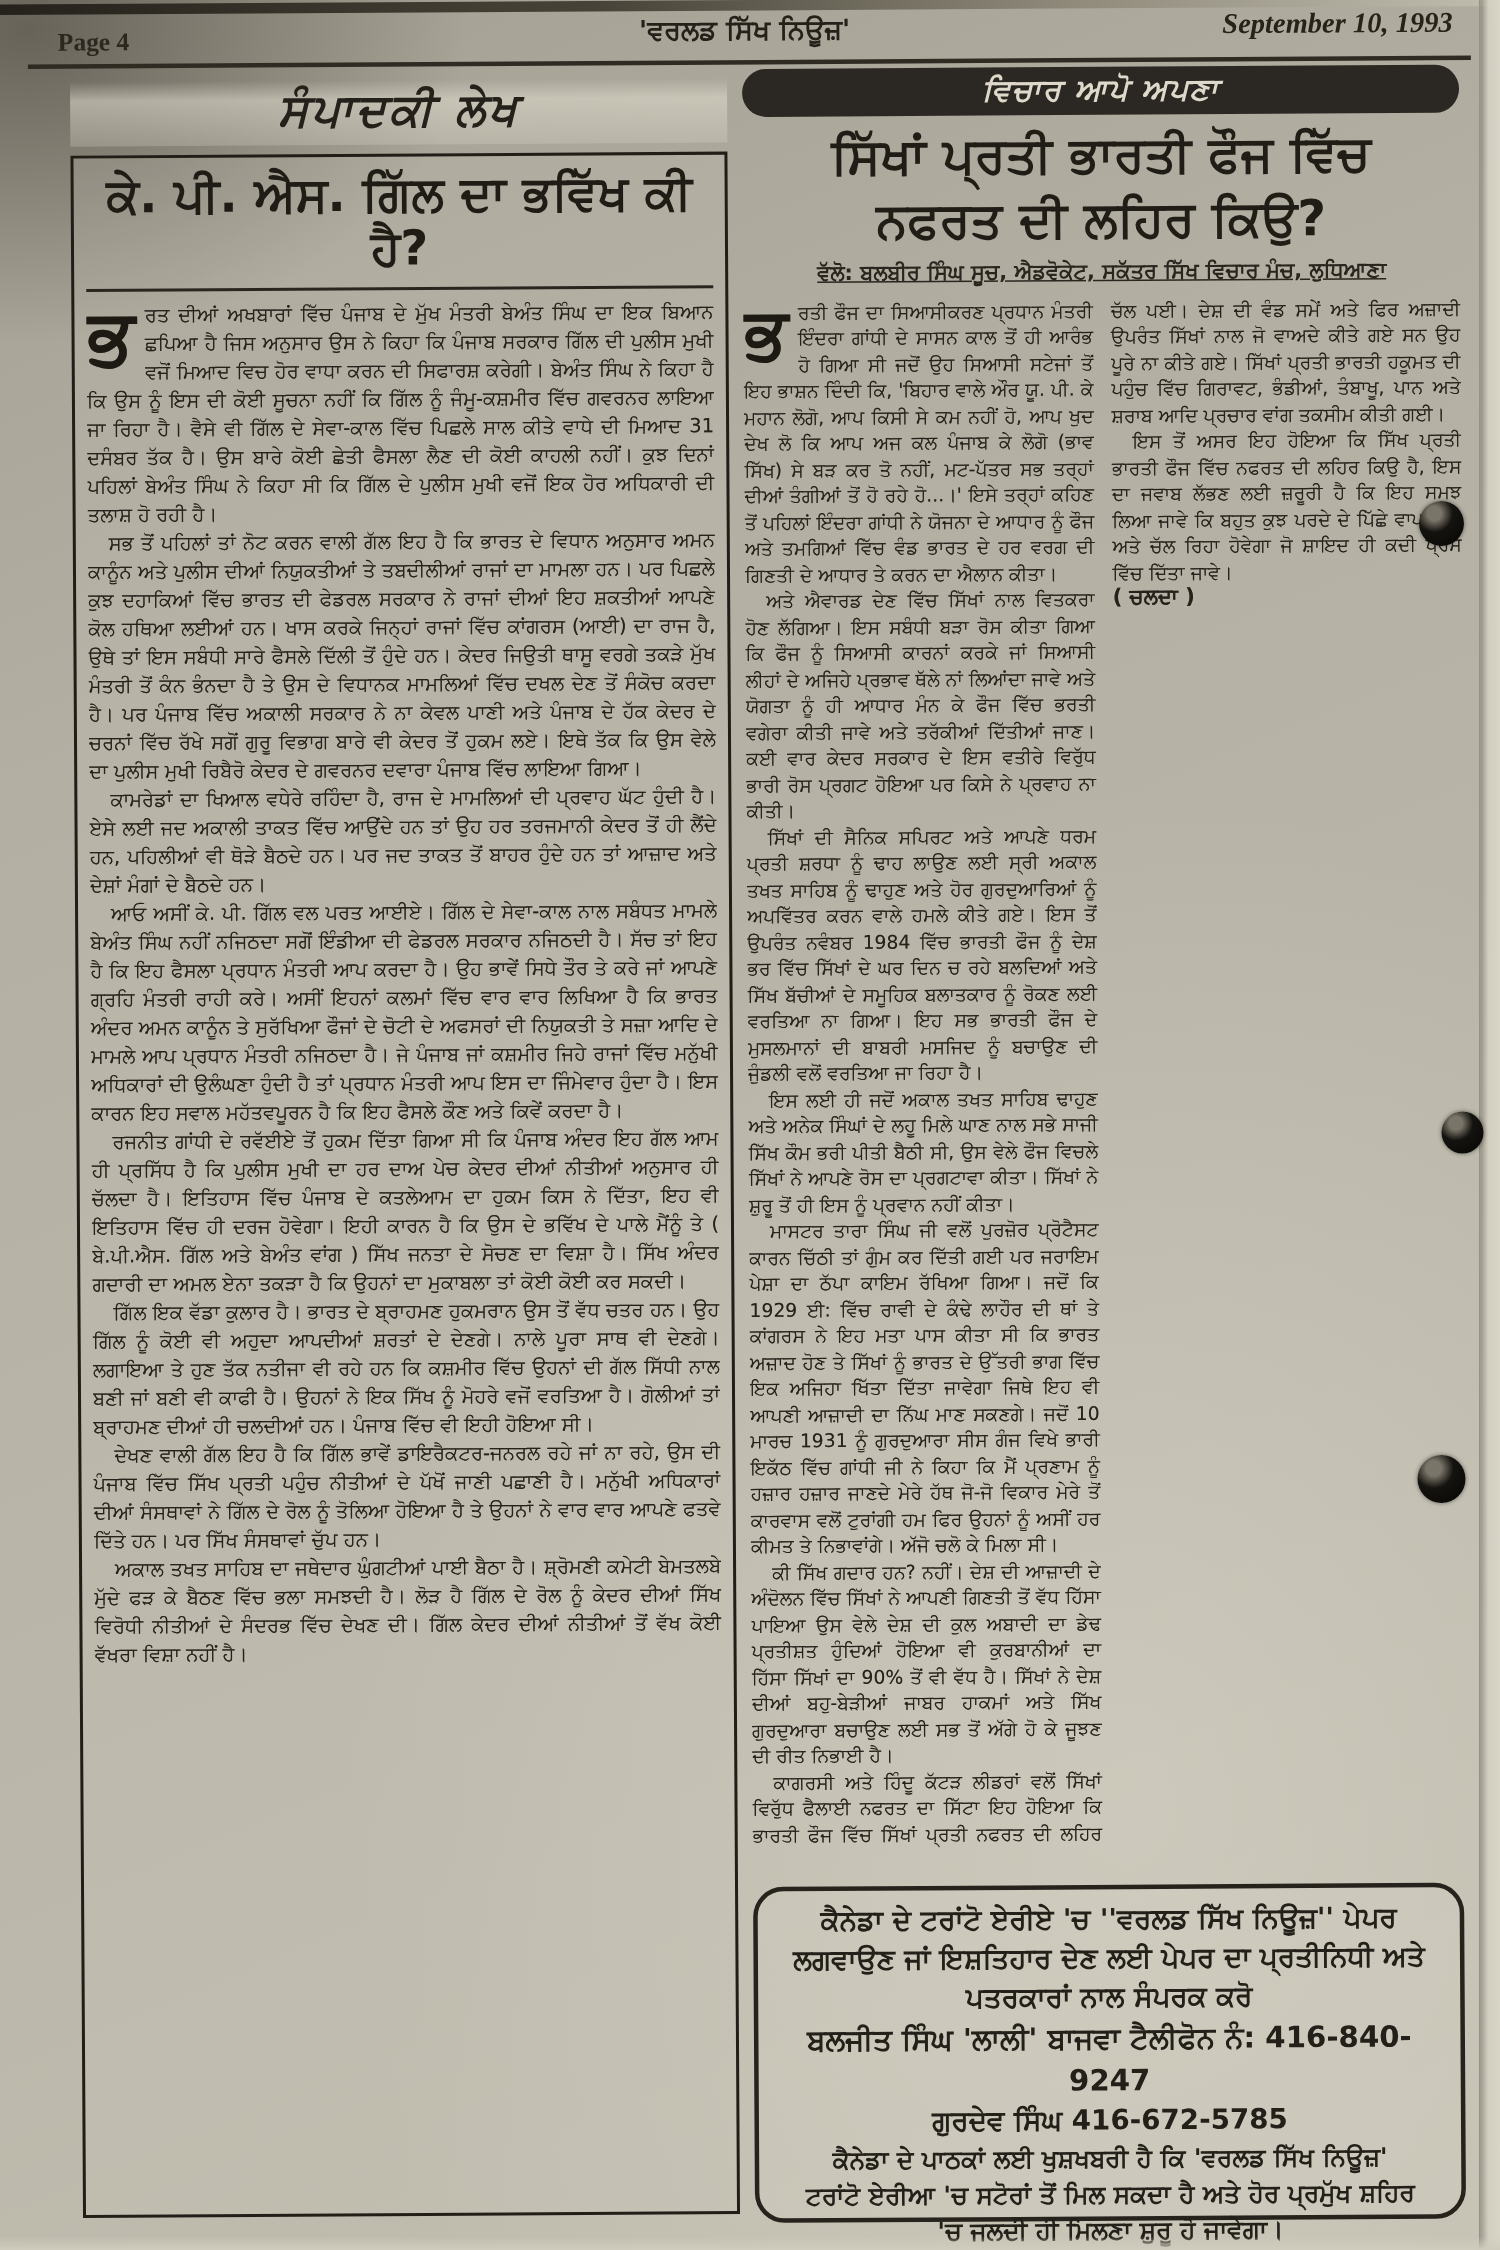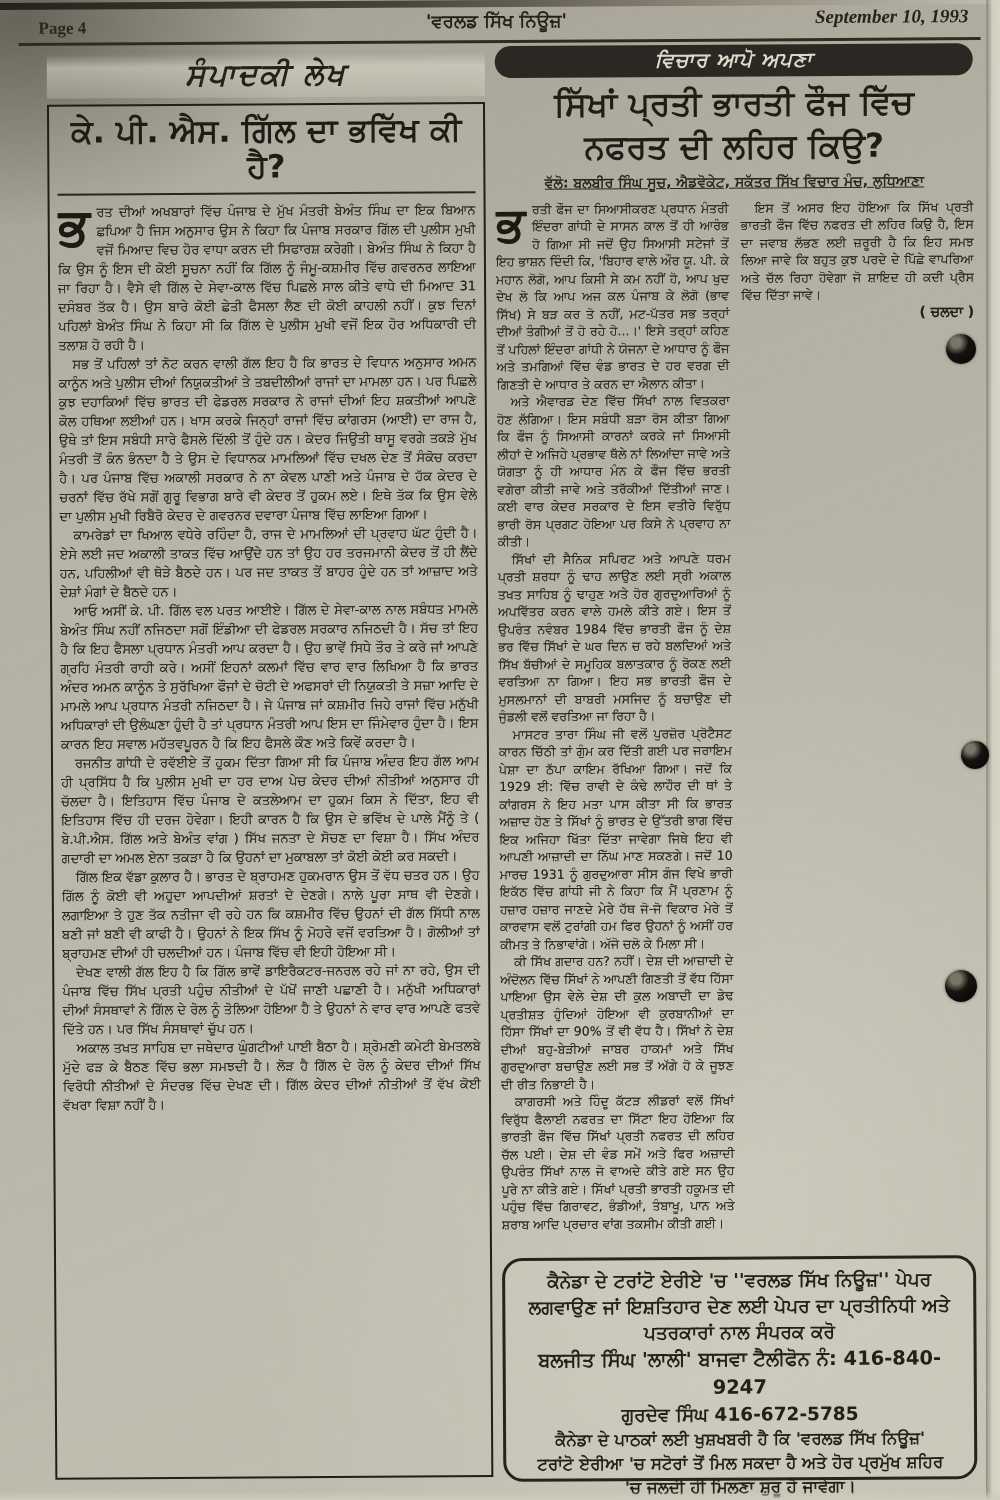--- a/index.html
+++ b/index.html
@@ -59,21 +59,21 @@
     font-style:italic;font-weight:bold;font-size:20px;padding:3px 0 5px;letter-spacing:1px;}
   .op-headline{margin:6px 0 0;text-align:center;font-size:33px;line-height:1.3;
     font-weight:bold;color:#201c16;}
   .byline{margin-top:5px;text-align:center;font-weight:bold;font-size:14px;
     text-decoration:underline;color:#2a261f;}
   .obody{position:relative;margin-top:9px;height:1038px;overflow:hidden;
     column-count:2;column-gap:12px;column-fill:auto;
     font-size:12.5px;line-height:17.5px;text-align:justify;color:#26221b;
     text-shadow:0 0 .4px rgba(40,36,29,.5);}
   .obody .dropcap{font-size:48px;line-height:40px;}
-  .continued{text-align:right;font-weight:bold;font-size:14px;margin-top:4px;}
+  .continued{text-align:left;font-weight:bold;font-size:14px;margin-top:4px;}
 
   
   .contact-box{position:absolute;left:498px;top:1258px;width:474px;height:224px;
     box-sizing:border-box;border:3px solid #26221c;border-radius:20px;
     padding:8px 6px;text-align:center;font-weight:bold;color:#23201a;
     background:rgba(216,212,199,.25);}
   .c-big{font-size:18.5px;line-height:26px;margin:0;}
   .c-phone{font-size:19.5px;line-height:28px;margin:0;}
   .c-phone2{font-size:18.5px;line-height:26px;margin:0;}
   .c-small{font-size:16.5px;line-height:24px;margin:0;}
@@ -122,20 +122,21 @@
 
     <section class="opinion">
       <div class="pill">ਵਿਚਾਰ ਆਪੋ ਅਪਣਾ</div>
       <h2 class="op-headline"><span>ਸਿੱਖਾਂ ਪ੍ਰਤੀ ਭਾਰਤੀ ਫੌਜ ਵਿੱਚ</span><br><span>ਨਫਰਤ ਦੀ ਲਹਿਰ ਕਿਉ?</span></h2>
       <div class="byline">ਵੱਲੋ: ਬਲਬੀਰ ਸਿੰਘ ਸੂਚ, ਐਡਵੋਕੇਟ, ਸਕੱਤਰ ਸਿੱਖ ਵਿਚਾਰ ਮੰਚ, ਲੁਧਿਆਣਾ</div>
       <div class="obody">
         <p class="lead"><span class="dropcap">ਭ</span><span>ਰਤੀ ਫੌਜ ਦਾ ਸਿਆਸੀਕਰਣ ਪ੍ਰਧਾਨ ਮੰਤਰੀ ਇੰਦਰਾ ਗਾਂਧੀ ਦੇ ਸਾਸਨ ਕਾਲ ਤੋਂ ਹੀ ਆਰੰਭ ਹੋ ਗਿਆ ਸੀ ਜਦੋਂ ਉਹ ਸਿਆਸੀ ਸਟੇਜਾਂ ਤੋਂ ਇਹ ਭਾਸ਼ਨ ਦਿੰਦੀ ਕਿ, 'ਬਿਹਾਰ ਵਾਲੇ ਔਰ ਯੂ. ਪੀ. ਕੇ ਮਹਾਨ ਲੋਗੋ, ਆਪ ਕਿਸੀ ਸੇ ਕਮ ਨਹੀਂ ਹੋ, ਆਪ ਖੁਦ ਦੇਖ ਲੋ ਕਿ ਆਪ ਅਜ ਕਲ ਪੰਜਾਬ ਕੇ ਲੋਗੋ (ਭਾਵ ਸਿੱਖ) ਸੇ ਬੜ ਕਰ ਤੋ ਨਹੀਂ, ਮਟ-ਪੱਤਰ ਸਭ ਤਰ੍ਹਾਂ ਦੀਆਂ ਤੰਗੀਆਂ ਤੋਂ ਹੋ ਰਹੇ ਹੋ...।' ਇਸੇ ਤਰ੍ਹਾਂ ਕਹਿਣ ਤੋਂ ਪਹਿਲਾਂ ਇੰਦਰਾ ਗਾਂਧੀ ਨੇ ਯੋਜਨਾ ਦੇ ਆਧਾਰ ਨੂੰ ਫੌਜ ਅਤੇ ਤਮਗਿਆਂ ਵਿੱਚ ਵੰਡ ਭਾਰਤ ਦੇ ਹਰ ਵਰਗ ਦੀ ਗਿਣਤੀ ਦੇ ਆਧਾਰ ਤੇ ਕਰਨ ਦਾ ਐਲਾਨ ਕੀਤਾ।</span></p>
         <div>
             <p class="para">ਅਤੇ ਐਵਾਰਡ ਦੇਣ ਵਿੱਚ ਸਿੱਖਾਂ ਨਾਲ ਵਿਤਕਰਾ ਹੋਣ ਲੱਗਿਆ। ਇਸ ਸਬੰਧੀ ਬੜਾ ਰੋਸ ਕੀਤਾ ਗਿਆ ਕਿ ਫੌਜ ਨੂੰ ਸਿਆਸੀ ਕਾਰਨਾਂ ਕਰਕੇ ਜਾਂ ਸਿਆਸੀ ਲੀਹਾਂ ਦੇ ਅਜਿਹੇ ਪ੍ਰਭਾਵ ਥੱਲੇ ਨਾਂ ਲਿਆਂਦਾ ਜਾਵੇ ਅਤੇ ਯੋਗਤਾ ਨੂੰ ਹੀ ਆਧਾਰ ਮੰਨ ਕੇ ਫੌਜ ਵਿੱਚ ਭਰਤੀ ਵਗੇਰਾ ਕੀਤੀ ਜਾਵੇ ਅਤੇ ਤਰੱਕੀਆਂ ਦਿੱਤੀਆਂ ਜਾਣ। ਕਈ ਵਾਰ ਕੇਦਰ ਸਰਕਾਰ ਦੇ ਇਸ ਵਤੀਰੇ ਵਿਰੁੱਧ ਭਾਰੀ ਰੋਸ ਪ੍ਰਗਟ ਹੋਇਆ ਪਰ ਕਿਸੇ ਨੇ ਪ੍ਰਵਾਹ ਨਾ ਕੀਤੀ।</p>
             <p class="para">ਸਿੱਖਾਂ ਦੀ ਸੈਨਿਕ ਸਪਿਰਟ ਅਤੇ ਆਪਣੇ ਧਰਮ ਪ੍ਰਤੀ ਸ਼ਰਧਾ ਨੂੰ ਢਾਹ ਲਾਉਣ ਲਈ ਸ੍ਰੀ ਅਕਾਲ ਤਖਤ ਸਾਹਿਬ ਨੂੰ ਢਾਹੁਣ ਅਤੇ ਹੋਰ ਗੁਰਦੁਆਰਿਆਂ ਨੂੰ ਅਪਵਿੱਤਰ ਕਰਨ ਵਾਲੇ ਹਮਲੇ ਕੀਤੇ ਗਏ। ਇਸ ਤੋਂ ਉਪਰੰਤ ਨਵੰਬਰ 1984 ਵਿੱਚ ਭਾਰਤੀ ਫੌਜ ਨੂੰ ਦੇਸ਼ ਭਰ ਵਿੱਚ ਸਿੱਖਾਂ ਦੇ ਘਰ ਦਿਨ ਚ ਰਹੇ ਬਲਦਿਆਂ ਅਤੇ ਸਿੱਖ ਬੱਚੀਆਂ ਦੇ ਸਮੂਹਿਕ ਬਲਾਤਕਾਰ ਨੂੰ ਰੋਕਣ ਲਈ ਵਰਤਿਆ ਨਾ ਗਿਆ। ਇਹ ਸਭ ਭਾਰਤੀ ਫੌਜ ਦੇ ਮੁਸਲਮਾਨਾਂ ਦੀ ਬਾਬਰੀ ਮਸਜਿਦ ਨੂੰ ਬਚਾਉਣ ਦੀ ਜੁੰਡਲੀ ਵਲੋਂ ਵਰਤਿਆ ਜਾ ਰਿਹਾ ਹੈ।</p>
+            <p class="para">ਇਸ ਲਈ ਹੀ ਜਦੋਂ ਅਕਾਲ ਤਖਤ ਸਾਹਿਬ ਢਾਹੁਣ ਅਤੇ ਅਨੇਕ ਸਿੰਘਾਂ ਦੇ ਲਹੂ ਮਿਲੇ ਘਾਣ ਨਾਲ ਸਭੇ ਸਾਜੀ ਸਿੱਖ ਕੌਮ ਭਰੀ ਪੀਤੀ ਬੈਠੀ ਸੀ, ਉਸ ਵੇਲੇ ਫੌਜ ਵਿਚਲੇ ਸਿੱਖਾਂ ਨੇ ਆਪਣੇ ਰੋਸ ਦਾ ਪ੍ਰਗਟਾਵਾ ਕੀਤਾ। ਸਿੱਖਾਂ ਨੇ ਸ਼ੁਰੂ ਤੋਂ ਹੀ ਇਸ ਨੂੰ ਪ੍ਰਵਾਨ ਨਹੀਂ ਕੀਤਾ।</p>
             <p class="para">ਮਾਸਟਰ ਤਾਰਾ ਸਿੰਘ ਜੀ ਵਲੋਂ ਪੁਰਜ਼ੋਰ ਪ੍ਰੋਟੈਸਟ ਕਾਰਨ ਚਿੱਠੀ ਤਾਂ ਗੁੰਮ ਕਰ ਦਿੱਤੀ ਗਈ ਪਰ ਜਰਾਇਮ ਪੇਸ਼ਾ ਦਾ ਠੱਪਾ ਕਾਇਮ ਰੱਖਿਆ ਗਿਆ। ਜਦੋਂ ਕਿ 1929 ਈ: ਵਿੱਚ ਰਾਵੀ ਦੇ ਕੰਢੇ ਲਾਹੌਰ ਦੀ ਥਾਂ ਤੇ ਕਾਂਗਰਸ ਨੇ ਇਹ ਮਤਾ ਪਾਸ ਕੀਤਾ ਸੀ ਕਿ ਭਾਰਤ ਅਜ਼ਾਦ ਹੋਣ ਤੇ ਸਿੱਖਾਂ ਨੂੰ ਭਾਰਤ ਦੇ ਉੱਤਰੀ ਭਾਗ ਵਿੱਚ ਇਕ ਅਜਿਹਾ ਖਿੱਤਾ ਦਿੱਤਾ ਜਾਵੇਗਾ ਜਿਥੇ ਇਹ ਵੀ ਆਪਣੀ ਆਜ਼ਾਦੀ ਦਾ ਨਿੱਘ ਮਾਣ ਸਕਣਗੇ। ਜਦੋਂ 10 ਮਾਰਚ 1931 ਨੂੰ ਗੁਰਦੁਆਰਾ ਸੀਸ ਗੰਜ ਵਿਖੇ ਭਾਰੀ ਇਕੱਠ ਵਿੱਚ ਗਾਂਧੀ ਜੀ ਨੇ ਕਿਹਾ ਕਿ ਮੈਂ ਪ੍ਰਣਾਮ ਨੂੰ ਹਜ਼ਾਰ ਹਜ਼ਾਰ ਜਾਣਦੇ ਮੇਰੇ ਹੱਥ ਜੋ-ਜੋ ਵਿਕਾਰ ਮੇਰੇ ਤੋਂ ਕਾਰਵਾਸ ਵਲੋਂ ਟੁਰਾਂਗੀ ਹਮ ਫਿਰ ਉਹਨਾਂ ਨੂੰ ਅਸੀਂ ਹਰ ਕੀਮਤ ਤੇ ਨਿਭਾਵਾਂਗੇ। ਅੱਜੋ ਚਲੋ ਕੇ ਮਿਲਾ ਸੀ।</p>
             <p class="para">ਕੀ ਸਿੱਖ ਗਦਾਰ ਹਨ? ਨਹੀਂ। ਦੇਸ਼ ਦੀ ਆਜ਼ਾਦੀ ਦੇ ਅੰਦੋਲਨ ਵਿੱਚ ਸਿੱਖਾਂ ਨੇ ਆਪਣੀ ਗਿਣਤੀ ਤੋਂ ਵੱਧ ਹਿੱਸਾ ਪਾਇਆ ਉਸ ਵੇਲੇ ਦੇਸ਼ ਦੀ ਕੁਲ ਅਬਾਦੀ ਦਾ ਡੇਢ ਪ੍ਰਤੀਸ਼ਤ ਹੁੰਦਿਆਂ ਹੋਇਆ ਵੀ ਕੁਰਬਾਨੀਆਂ ਦਾ ਹਿੱਸਾ ਸਿੱਖਾਂ ਦਾ 90% ਤੋਂ ਵੀ ਵੱਧ ਹੈ। ਸਿੱਖਾਂ ਨੇ ਦੇਸ਼ ਦੀਆਂ ਬਹੁ-ਬੇੜੀਆਂ ਜਾਬਰ ਹਾਕਮਾਂ ਅਤੇ ਸਿੱਖ ਗੁਰਦੁਆਰਾ ਬਚਾਉਣ ਲਈ ਸਭ ਤੋਂ ਅੱਗੇ ਹੋ ਕੇ ਜੂਝਣ ਦੀ ਰੀਤ ਨਿਭਾਈ ਹੈ।</p>
             <p class="para">ਕਾਗਰਸੀ ਅਤੇ ਹਿੰਦੂ ਕੱਟੜ ਲੀਡਰਾਂ ਵਲੋਂ ਸਿੱਖਾਂ ਵਿਰੁੱਧ ਫੈਲਾਈ ਨਫਰਤ ਦਾ ਸਿੱਟਾ ਇਹ ਹੋਇਆ ਕਿ ਭਾਰਤੀ ਫੌਜ ਵਿੱਚ ਸਿੱਖਾਂ ਪ੍ਰਤੀ ਨਫਰਤ ਦੀ ਲਹਿਰ ਚੱਲ ਪਈ। ਦੇਸ਼ ਦੀ ਵੰਡ ਸਮੇਂ ਅਤੇ ਫਿਰ ਅਜ਼ਾਦੀ ਉਪਰੰਤ ਸਿੱਖਾਂ ਨਾਲ ਜੋ ਵਾਅਦੇ ਕੀਤੇ ਗਏ ਸਨ ਉਹ ਪੂਰੇ ਨਾ ਕੀਤੇ ਗਏ। ਸਿੱਖਾਂ ਪ੍ਰਤੀ ਭਾਰਤੀ ਹਕੂਮਤ ਦੀ ਪਹੁੰਚ ਵਿੱਚ ਗਿਰਾਵਟ, ਭੰਡੀਆਂ, ਤੰਬਾਖੂ, ਪਾਨ ਅਤੇ ਸ਼ਰਾਬ ਆਦਿ ਪ੍ਰਚਾਰ ਵਾਂਗ ਤਕਸੀਮ ਕੀਤੀ ਗਈ।</p>
             <p class="para">ਇਸ ਤੋਂ ਅਸਰ ਇਹ ਹੋਇਆ ਕਿ ਸਿੱਖ ਪ੍ਰਤੀ ਭਾਰਤੀ ਫੌਜ ਵਿੱਚ ਨਫਰਤ ਦੀ ਲਹਿਰ ਕਿਉ ਹੈ, ਇਸ ਦਾ ਜਵਾਬ ਲੱਭਣ ਲਈ ਜ਼ਰੂਰੀ ਹੈ ਕਿ ਇਹ ਸਮਝ ਲਿਆ ਜਾਵੇ ਕਿ ਬਹੁਤ ਕੁਝ ਪਰਦੇ ਦੇ ਪਿੱਛੇ ਵਾਪਰਿਆ ਅਤੇ ਚੱਲ ਰਿਹਾ ਹੋਵੇਗਾ ਜੋ ਸ਼ਾਇਦ ਹੀ ਕਦੀ ਪ੍ਰੈਸ ਵਿੱਚ ਦਿੱਤਾ ਜਾਵੇ।</p>
           </div>
         <p class="continued">( ਚਲਦਾ )</p>
       </div>
     </section>
 
     <aside class="contact-box">

